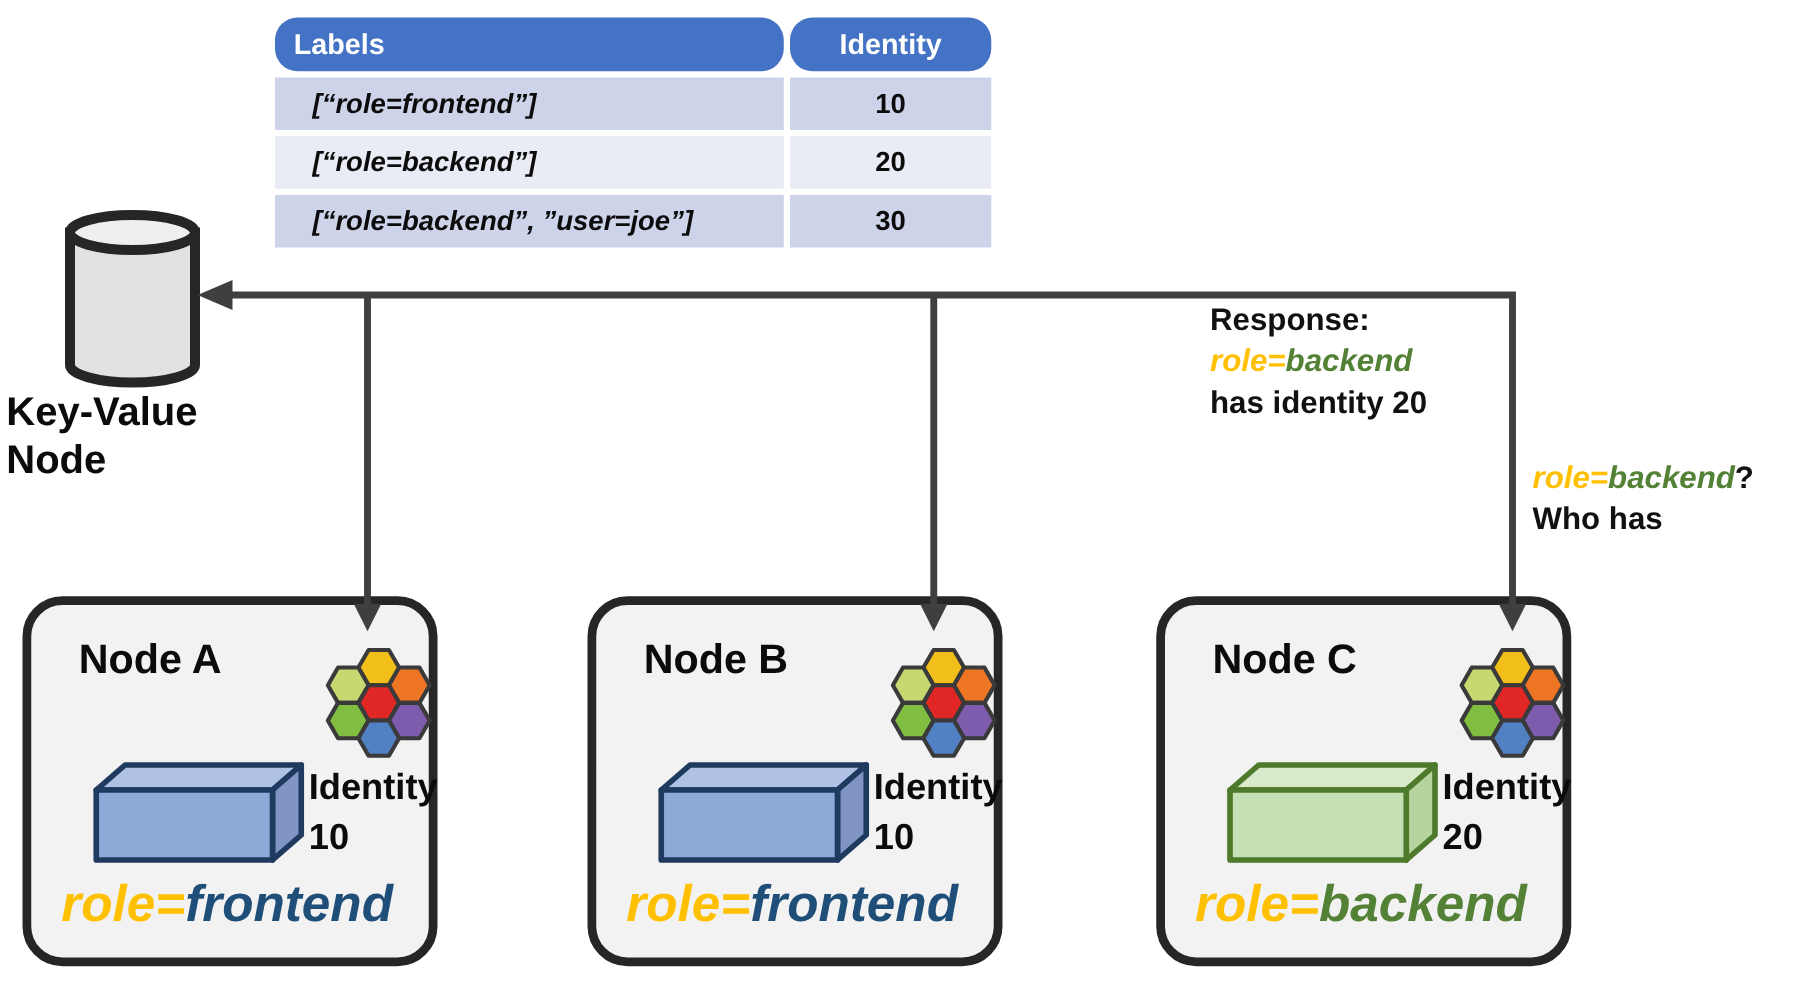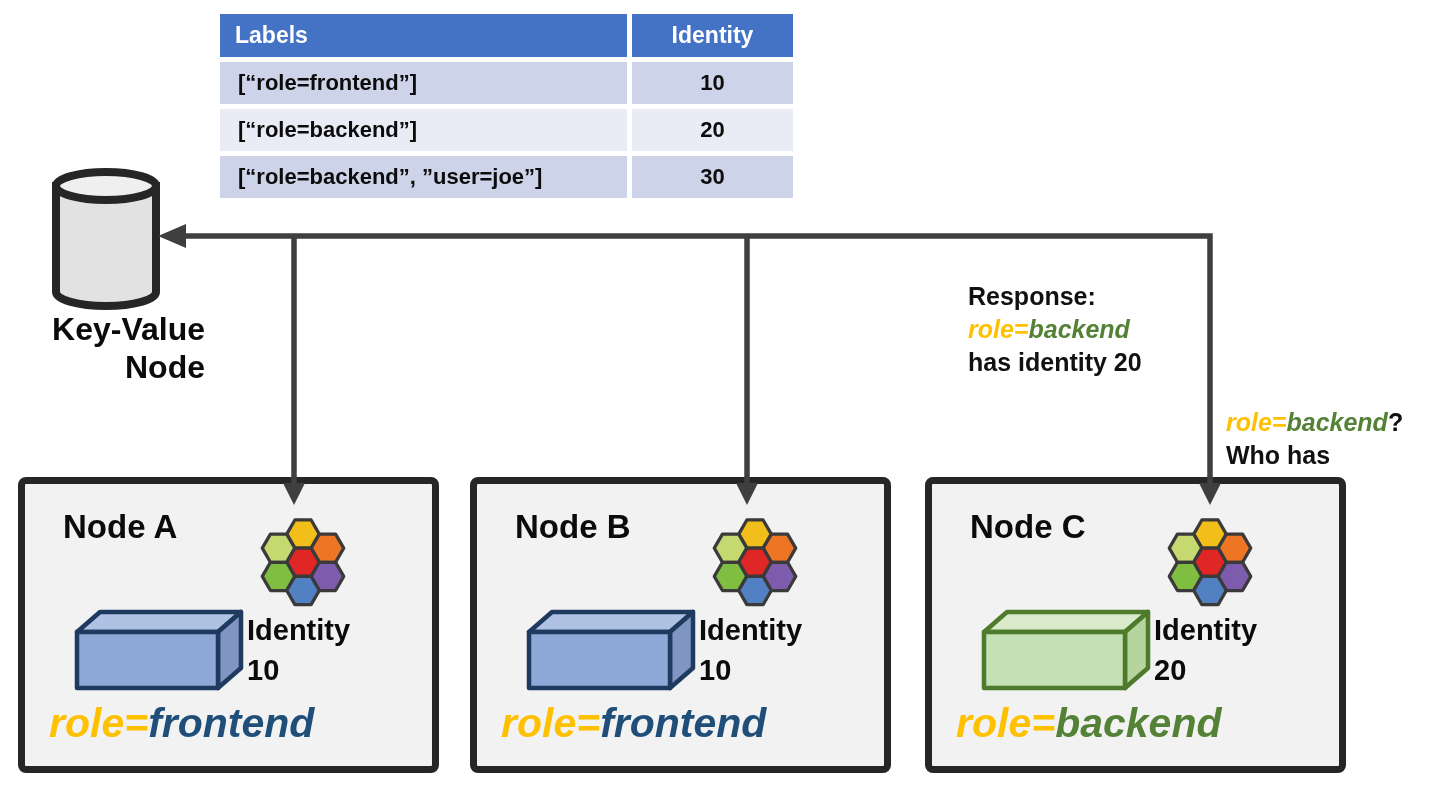--- a/index.html
+++ b/index.html
@@ -7,51 +7,51 @@
     position:relative;width:1450px;height:795px;background:#ffffff;overflow:hidden;
     font-family:"Liberation Sans",sans-serif;color:#111;
   }
   
   .kv-table{
     position:absolute;left:220px;top:14px;
     display:grid;grid-template-columns:407px 161px;grid-template-rows:43px 42px 42px 42px;
     column-gap:5px;row-gap:5px;
   }
   .kv-table>div{display:flex;align-items:center;font-weight:bold;}
-  .th{background:var(--table-header-bg,#4472C4);color:var(--table-header-text,#fff);font-size:23px;}
+  .th{background:var(--table-header-bg,#4472C4);color:var(--table-header-text,#fff);font-size:23px;border-radius:18px;}
   .th-labels{padding-left:15px;}
   .th-identity{justify-content:center;}
   .td{font-size:22px;color:#0c0c0c;}
-  .td-label{padding-left:18px;}
+  .td-label{padding-left:30px;font-style:italic;}
   .td-num{justify-content:center;}
   .row-odd{background:var(--table-row-odd,#CDD4E9);}
   .row-even{background:var(--table-row-even,#E9EBF5);}
   
   .cylinder{position:absolute;left:48px;top:164px;}
   .cyl-body{fill:var(--cyl-body,#E2E2E2);stroke:var(--cyl-border,#262626);stroke-width:8;}
   .cyl-top{fill:var(--cyl-top,#EFEFEF);stroke:var(--cyl-border,#262626);stroke-width:8;}
   .kv-label{
-    position:absolute;left:5px;top:310px;width:200px;text-align:right;
+    position:absolute;left:5px;top:310px;width:200px;text-align:left;
     font-size:32px;font-weight:bold;line-height:38px;color:#0b0b0b;
   }
   
   .connectors{position:absolute;left:0;top:0;z-index:20;pointer-events:none;}
   .conn-line{stroke:var(--connector,#3F3F3F);stroke-width:5.5;fill:none;}
   .conn-head{fill:var(--connector,#3F3F3F);}
   
-  .annotation{position:absolute;font-size:25px;font-weight:bold;line-height:33px;white-space:nowrap;margin-top:40px;}
+  .annotation{position:absolute;font-size:25px;font-weight:bold;line-height:33px;white-space:nowrap;}
   .annotation .rk,.annotation .rv{font-style:italic;}
   .rk{color:var(--role-key,#FFC000);}
   .rv-frontend{color:var(--role-frontend,#1F4E79);}
   .rv-backend{color:var(--role-backend,#538135);}
   
   .node{
-    position:absolute;top:477px;width:421px;height:296px;box-sizing:border-box;
+    position:absolute;top:477px;width:332px;height:296px;box-sizing:border-box;
     background:var(--node-fill,#F2F2F2);border:7px solid var(--node-border,#262626);
-    border-radius:8px;z-index:1;
+    border-radius:32px;z-index:1;
   }
   .node-title{position:absolute;left:38px;top:24px;font-size:33px;font-weight:bold;color:#0b0b0b;}
   .hexlogo{position:absolute;left:228px;top:24px;}
   .hexlogo polygon{stroke:var(--hex-border,#3A3A3A);stroke-width:3;stroke-linejoin:round;}
   .hex-yellow{fill:var(--hex-yellow,#F2BE19);}
   .hex-orange{fill:var(--hex-orange,#EE7523);}
   .hex-lightgreen{fill:var(--hex-lightgreen,#C6D870);}
   .hex-red{fill:var(--hex-red,#E12726);}
   .hex-green{fill:var(--hex-green,#7FBE41);}
   .hex-purple{fill:var(--hex-purple,#7E5CAD);}

